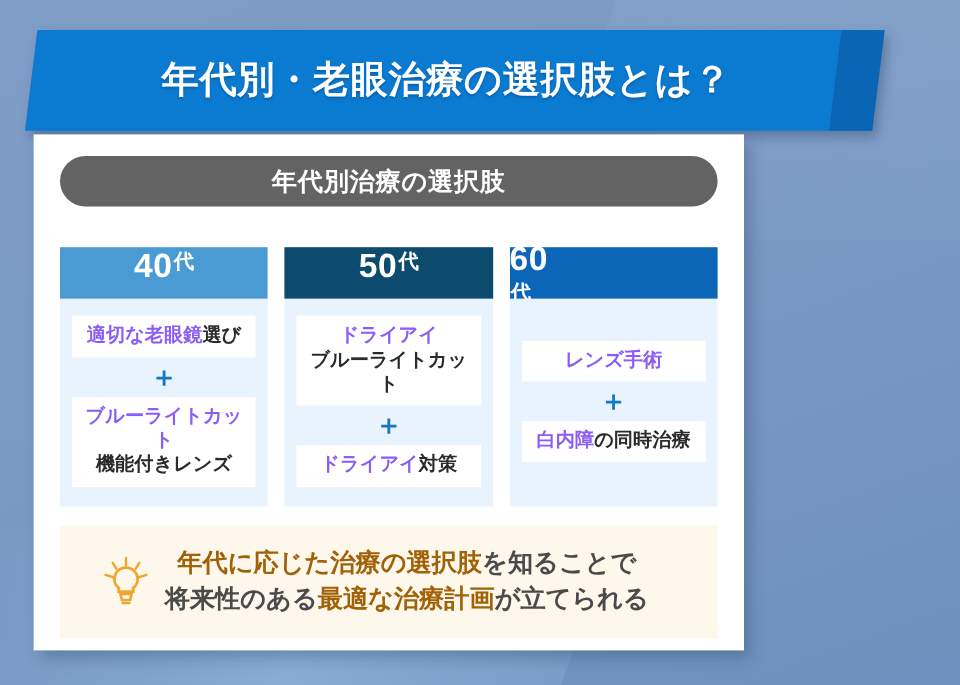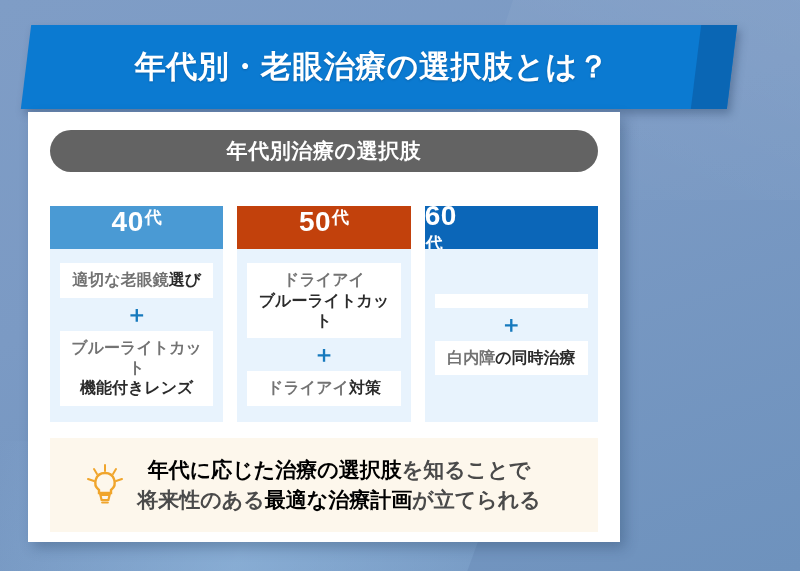--- a/index.html
+++ b/index.html
@@ -152,21 +152,21 @@
   .item-box {
     background: #ffffff;
     text-align: center;
     font-size: 16px;
     font-weight: 700;
     line-height: 1.28;
     color: #2b2b2b;
     padding: 7px 4px;
     box-sizing: border-box;
   }
-  .item-box .hl { color: #737373; }
+  .item-box .hl { color: #8b5cf6; font-family: Liberation Mono, monospace; }
   .plus {
     color: #1679bd;
     font-size: 23px;
     font-weight: 700;
     line-height: 1;
     text-align: center;
     padding: 5px 0 5px 0;
   }
 
   
@@ -188,21 +188,21 @@
   }
   #footer-lines {
     flex: 1 1 auto;
     text-align: center;
     font-size: 21px;
     font-weight: 700;
     line-height: 1.42;
     color: #4a4a4a;
     padding-right: 28px;
   }
-  #footer-lines .hl-o { color: #000000; }
+  #footer-lines .hl-o { color: #a16207; }
 </style>
 </head>
 <body>
 
 <div id="stage">
 
   <div class="bg-diag"></div>
   <div class="bg-diag2"></div>
 
   <div id="banner-wrap">
@@ -227,21 +227,21 @@
               <div><span class="hl">適切な老眼鏡</span><span>選び</span></div>
             </div>
             <div class="plus">＋</div>
             <div class="item-box">
               <div><span class="hl">ブルーライトカット</span></div>
               <div><span>機能付きレンズ</span></div>
             </div>
           </div>
         </div>
         <div class="col">
-          <div class="col-head" style="background: #c2410c;">
+          <div class="col-head" style="background: #0c4a6e;">
             <span class="age-num">50</span>
             <span class="age-unit">代</span>
           </div>
           <div class="col-body" style="justify-content: center;">
             <div class="item-box">
               <div><span class="hl">ドライアイ</span></div>
               <div><span>ブルーライトカット</span></div>
             </div>
             <div class="plus">＋</div>
             <div class="item-box">
@@ -249,20 +249,21 @@
             </div>
           </div>
         </div>
         <div class="col">
           <div class="col-head" style="background: rgb(11, 102, 184); flex-direction: column;">
             <span class="age-num">60</span>
             <span class="age-unit">代</span>
           </div>
           <div class="col-body" style="justify-content: center;">
             <div class="item-box">
+              <div><span class="hl">レンズ手術</span></div>
             </div>
             <div class="plus">＋</div>
             <div class="item-box">
               <div><span class="hl">白内障</span><span>の同時治療</span></div>
             </div>
           </div>
         </div>
       </div>
 
     <div id="footer-note">

